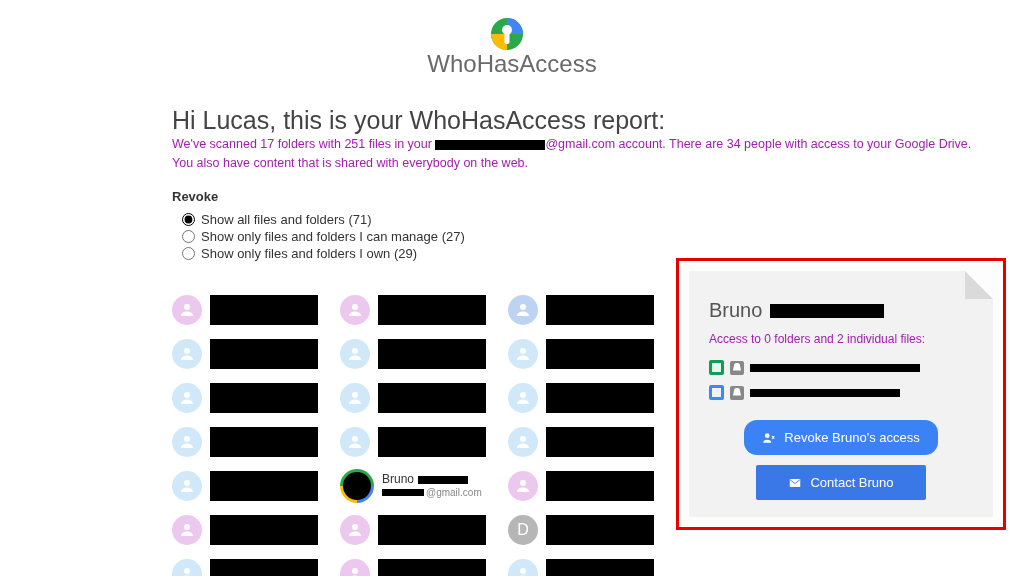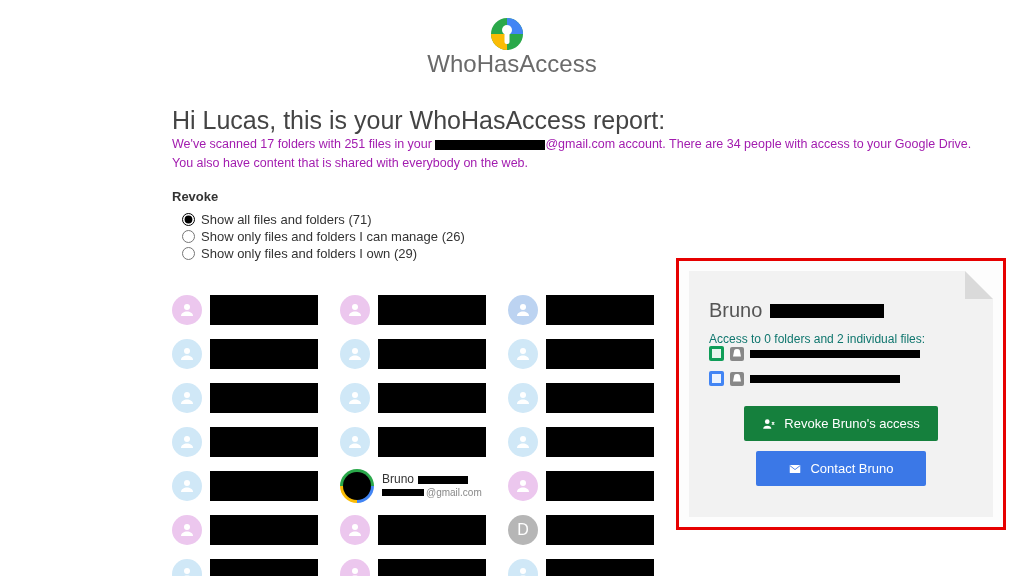--- a/index.html
+++ b/index.html
@@ -172,21 +172,22 @@
     color: #555;
     font-weight: 400;
   }
   .panel-name-redact {
     width: 114px;
     height: 14px;
     background: #000;
   }
   .panel-sub {
     font-size: 12px;
-    color: #0f766e;
+    color: #a21caf;
+    margin-bottom: 14px;
   }
   .file-row {
     display: flex;
     align-items: center;
     gap: 6px;
     margin-bottom: 10px;
   }
   .file-icon {
     width: 15px;
     height: 15px;
@@ -232,21 +233,21 @@
     gap:8px;
     color:#fff;
     font-size: 13px;
     font-weight: 500;
     border:none;
     border-radius: 2px;
     padding: 10px 18px;
     cursor:pointer;
     min-width: 170px;
   }
-  .btn-red { background: #15803d; }
+  .btn-red { background: #3b82f6; border-radius: 13px; }
   .btn-blue { background: #3b78e7; }
   .btn svg { width:14px; height:14px; fill:#fff; }
 </style>
 </head>
 <body>
 
 <div class="header">
   <div class="logo">
     <svg viewBox="0 0 32 32">
       <circle cx="16" cy="16" r="16" fill="#2aa84a"></circle>
@@ -267,21 +268,21 @@
     <span>You also have content that is shared with everybody on the web.</span>
   </div>
 
   <div class="filters-title">Revoke</div>
   <label class="filter-row row-0">
     <input type="radio" name="f" checked="" style="">
     <span>Show all files and folders (71)</span>
   </label>
   <label class="filter-row row-1">
     <input type="radio" name="f" style="">
-    <span>Show only files and folders I can manage (26)</span>
+    <span>Show only files and folders I can manage (27)</span>
   </label>
   <label class="filter-row row-2">
     <input type="radio" name="f" style="">
     <span>Show only files and folders I own (29)</span>
   </label>
 
   <div class="people-grid">
 
     <div class="col">
       <div class="person">

